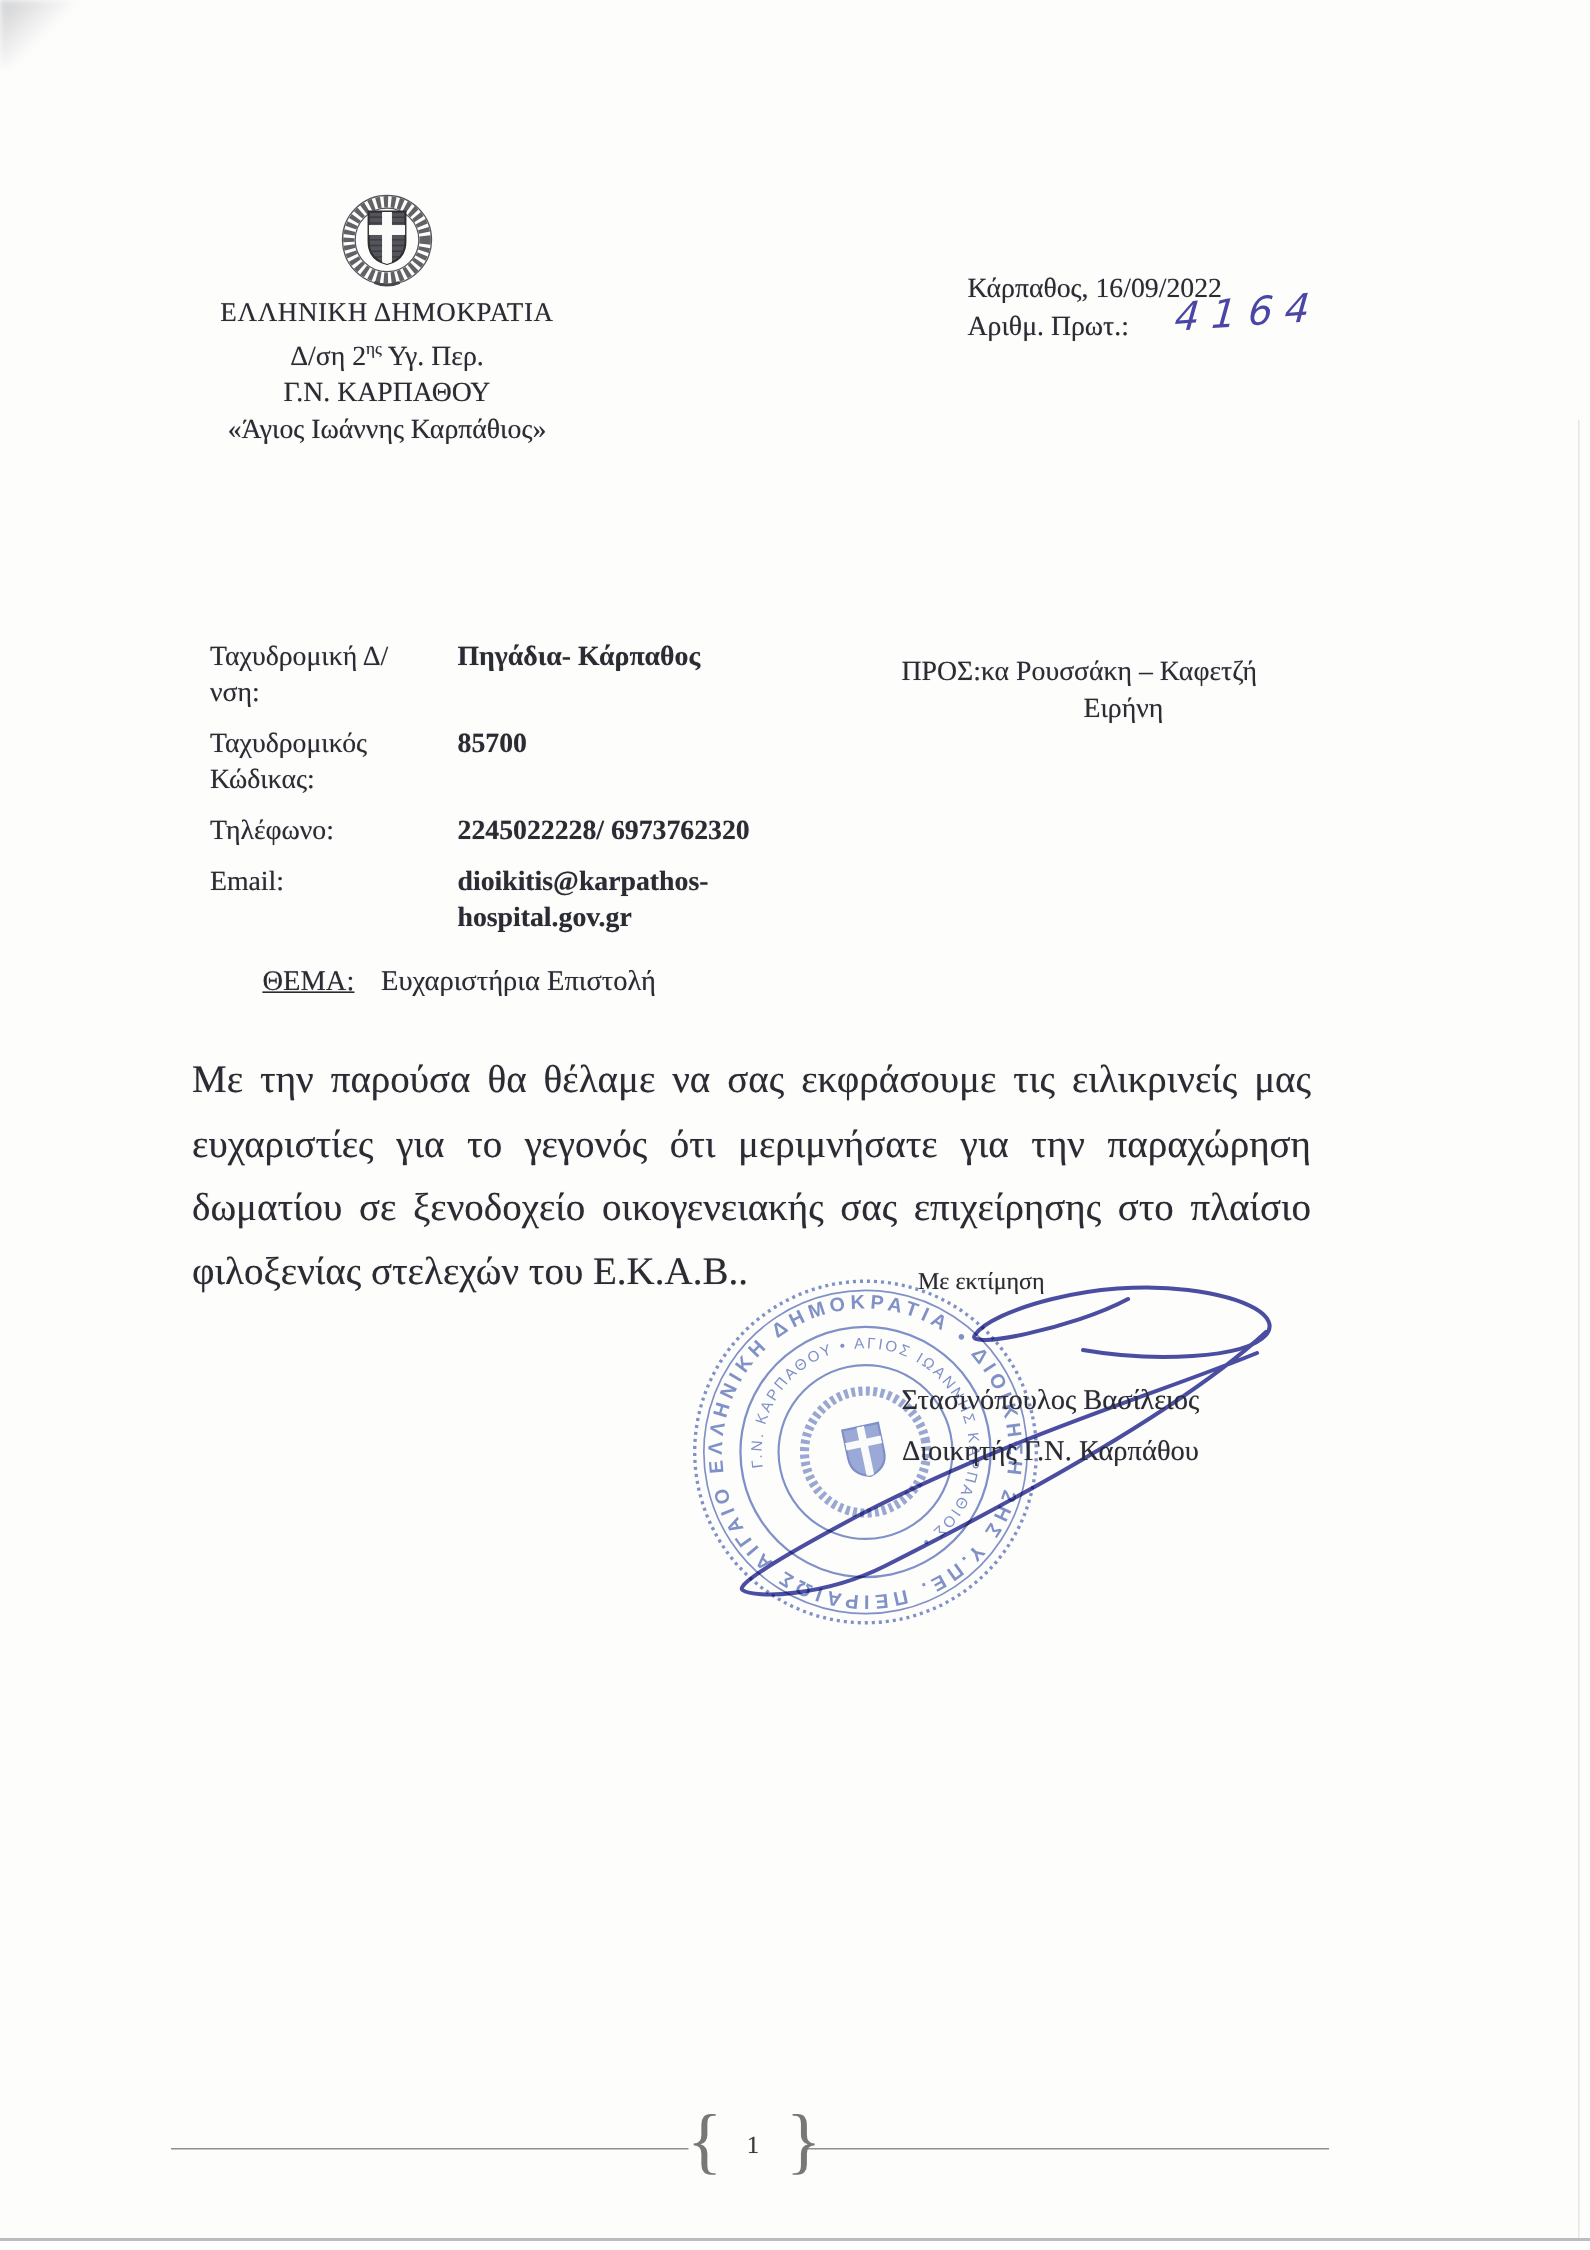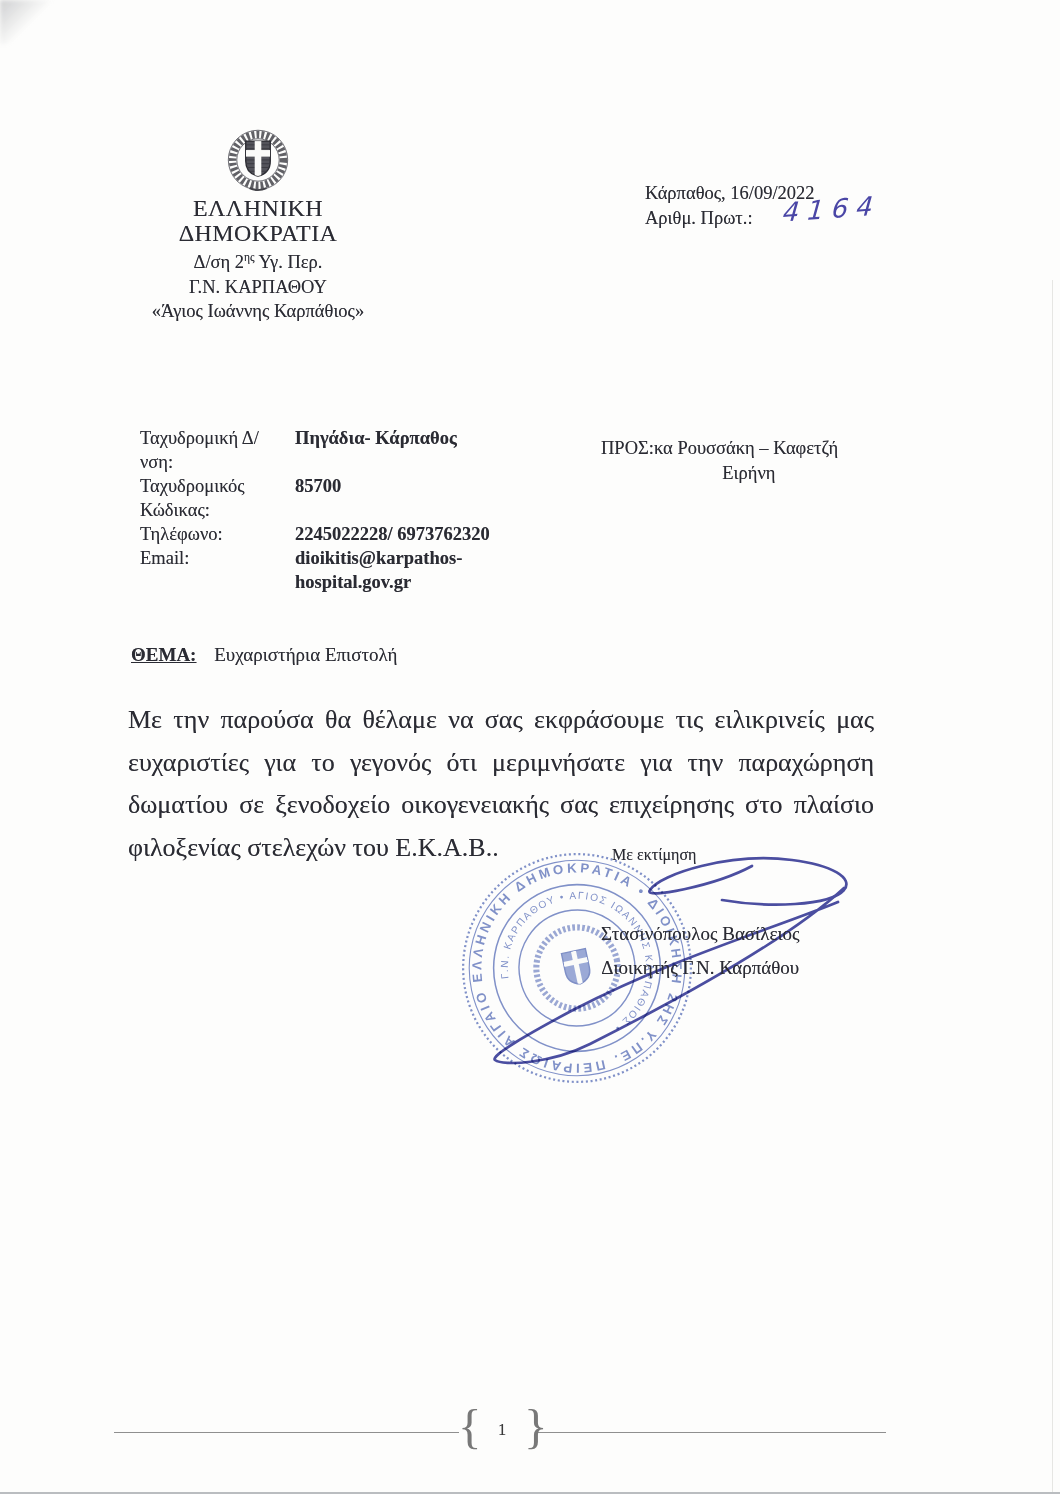--- a/index.html
+++ b/index.html
@@ -7,45 +7,45 @@
     position:relative;width:1060px;height:1500px;overflow:hidden;
     background:#fdfdfc;
     font-family:"Liberation Serif", serif;
     color:#2a2b33;
   }
   .txt{ text-shadow:0 0 .6px rgba(42,43,51,.45); }
   
   .org{ position:absolute; left:120px; top:126px; width:276px; text-align:center; }
   .org .emblem{ display:block; margin:0 auto 4px auto; }
   .org-line{ font-size:18.5px; line-height:24.5px; }
-  .org-line.first{ font-size:24px; letter-spacing:.4px; }
+  .org-line.first{ font-size:18px; letter-spacing:.4px; }
   .org sup{ font-size:11.5px; }
   
   .meta{ position:absolute; left:645px; top:181px; width:300px; font-size:18.5px; line-height:25px; }
   .proto-row{ position:relative; }
   .proto-num{
     position:absolute; left:138px; top:-9px;
     font-family:"DejaVu Sans", sans-serif; font-style:italic;
     font-size:26px; letter-spacing:8px;
     transform:rotate(-4deg) skewX(-9deg);
     text-shadow:none;
   }
   
-  .contact{ position:absolute; left:140px; top:426px; display:grid; grid-template-columns:155px 250px; font-size:18.5px; line-height:24px; }
+  .contact{ position:absolute; left:140px; top:426px; display:grid; grid-template-columns:155px 250px; font-size:18.5px; line-height:24px;gap:10px; }
   .contact .label{ padding-right:6px; }
   .contact .value{ font-weight:bold; overflow-wrap:break-word; }
   
   .recipient{ position:absolute; left:601px; top:436px; display:flex; font-size:18.5px; line-height:25px; }
   .recipient .r-label{ }
   .recipient .r-name{ width:190px; }
   .recipient .r-line1{ white-space:nowrap; }
   .recipient .r-line2{ text-align:center; }
   
   .subject{ position:absolute; left:131px; top:644px; font-size:19px; }
-  .subject .s-label{ font-weight:bold; text-decoration:underline; margin-right:13px; }
+  .subject .s-label{ font-weight:normal; text-decoration:underline; margin-right:13px;margin-left:44px; }
   
   .body-par{ position:absolute; left:128px; top:699px; width:746px;
     font-size:26px; line-height:42.5px; text-align:justify; }
   
   .salutation{ position:absolute; left:612px; top:846px; font-size:16px; z-index:4; }
   .signer{ position:absolute; left:601px; top:917px; font-size:19px; line-height:33.5px; z-index:4;text-align:center; }
   .stamp{ position:absolute; left:455px; top:846px; z-index:2; mix-blend-mode:multiply; filter:blur(.4px); opacity:.88; }
   .signature{ position:absolute; left:470px; top:838px; z-index:3; mix-blend-mode:multiply; }
   
   .footer{ position:absolute; left:0; top:1400px; width:1060px; height:70px; }

